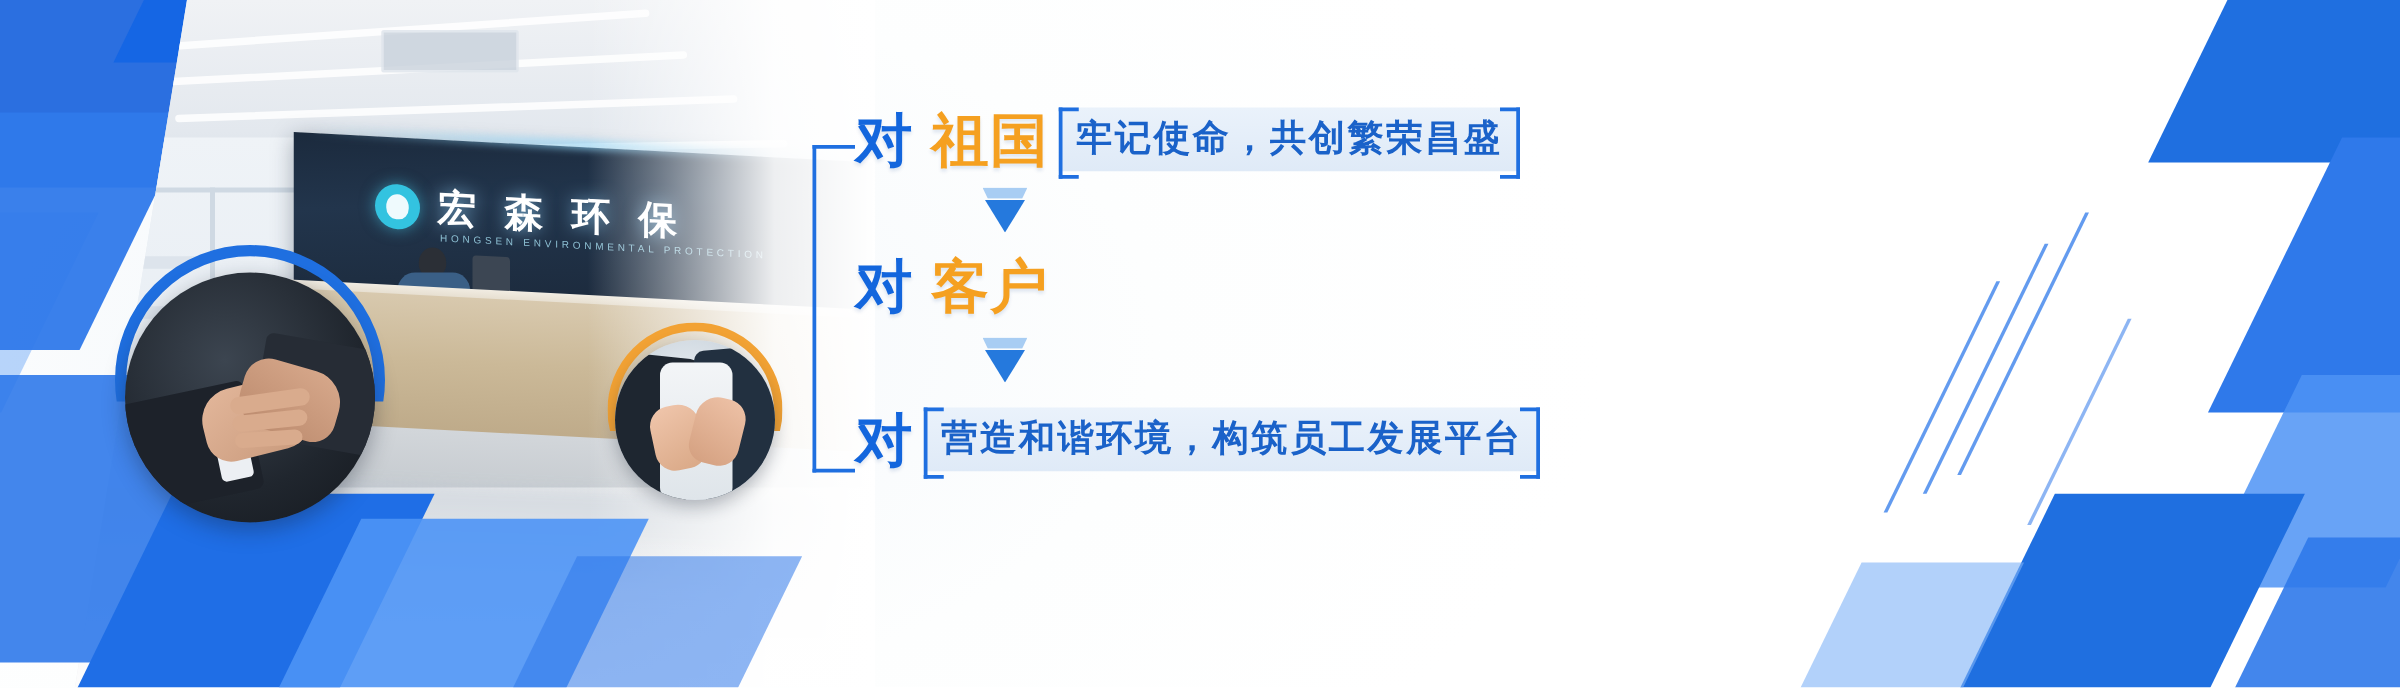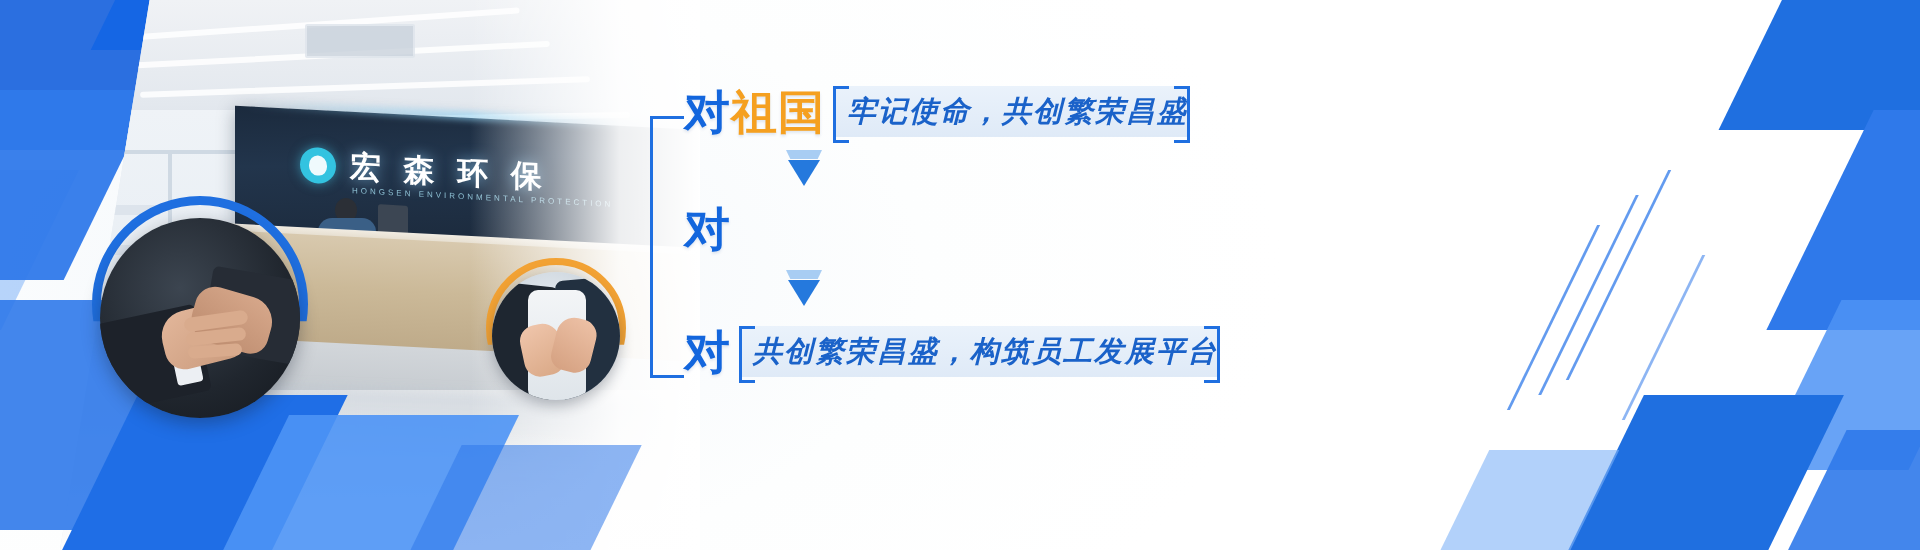--- a/index.html
+++ b/index.html
@@ -247,28 +247,28 @@
   .row-1 { top:8px; }
   .row-2 { top:128px; }
   .row-3 { top:248px; }
 
   .row-label {
     font-size:46px; font-weight:700; letter-spacing:1px;
     white-space:nowrap; line-height:1;
     text-shadow:0 2px 3px rgba(0,60,140,.12);
   }
   .lab-blue { color:#1366dd; }
-  .lab-orange { color:#f5a020; }
+  .lab-orange { color:#f5a020;margin-left:14px; }
 
   .row-box {
     margin-left:8px;
     position:relative;
-    padding:7px 2px 8px 14px;
+    padding:7px 14px 8px 14px;
     background:linear-gradient(180deg,#eaf2fb 0%,#dfeaf7 100%);
-    display:flex; align-items:center;font-style:italic;
+    display:flex; align-items:center;
   }
   .row-box::before, .row-box::after {
     content:""; position:absolute; width:13px; height:100%;
     top:0; pointer-events:none;
   }
   .row-box::before {
     left:0;
     border-left:3px solid #1f6fe0;
     border-top:3px solid #1f6fe0;
     border-bottom:3px solid #1f6fe0;
@@ -408,23 +408,24 @@
     <div class="row row-1">
       <span class="row-label lab-blue">对</span>
       <span class="row-label lab-orange">祖国</span>
       <span class="row-box">
         <span class="row-box-text">牢记使命，共创繁荣昌盛</span>
       </span>
     </div>
 
     <div class="row row-2">
       <span class="row-label lab-blue">对</span>
+      <span class="row-label lab-orange">客户</span>
     </div>
 
     <div class="row row-3">
       <span class="row-label lab-blue">对</span>
       <span class="row-box">
-        <span class="row-box-text">共创繁荣昌盛，构筑员工发展平台</span>
+        <span class="row-box-text">营造和谐环境，构筑员工发展平台</span>
       </span>
     </div>
 
   </div>
 </div>
 
 </body></html>

